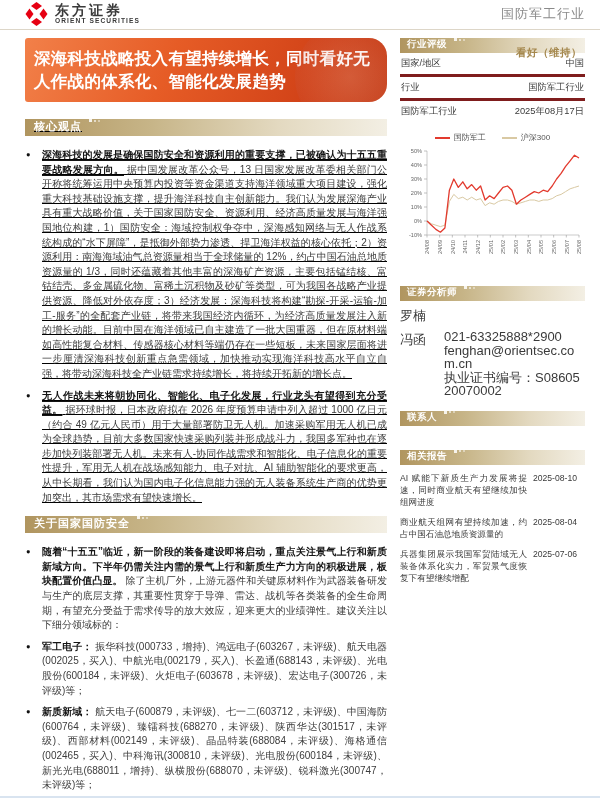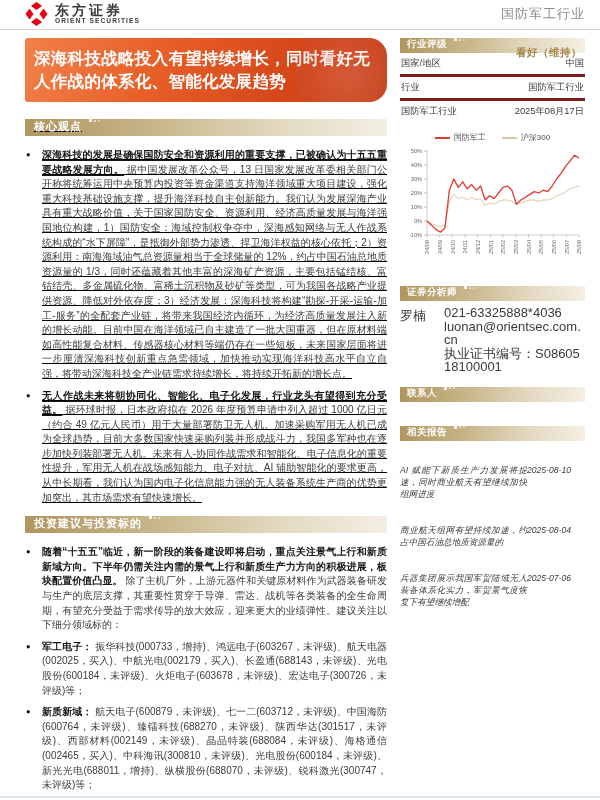--- a/index.html
+++ b/index.html
@@ -60,21 +60,21 @@
   .swatch { display:inline-block; width:15px; height:2px; }
   #perf-svg { display:block; margin-top:2px; }
   #perf-svg text { font-size:5.6px; fill:#666; }
 
   .person { display:flex; font-size:13px; color:#3a3a3a; margin-top:5px; }
   .p-name { width:44px; flex:none; padding-top:1px; }
   .p-det div { line-height:13.5px; word-break:break-all; }
   .side-sec { margin-top:13px; }
   .side-sec.gap-lg { margin-top:24px; }
 
-  .report { display:flex; margin-top:23px; font-size:8.6px; line-height:12.4px; color:#3a3a3a;font-style:italic; }
+  .report { display:flex; gap:6px; margin-top:7px; font-size:8.6px; line-height:12.4px; color:#3a3a3a; }
   .r-title { width:127px; flex:none; text-align:justify; }
   .r-date { white-space:nowrap; }
 
   .invest-sec { margin-top:11px; }
   .core-sec { margin-top:17px;text-decoration:underline; }
   .footer-line { position:absolute; left:0; right:0; bottom:2px; height:2px; background:#d9e4f0; }
 </style>
 </head>
 <body>
 
@@ -120,21 +120,21 @@
           </li>
           <li>
             <span class="lead u">无人作战未来将朝协同化、智能化、电子化发展，行业龙头有望得到充分受益。</span>
             <span>据环球时报，日本政府拟在 2026 年度预算申请中列入超过 1000 亿日元（约合 49 亿元人民币）用于大量部署防卫无人机。加速采购军用无人机已成为全球趋势，目前大多数国家快速采购列装并形成战斗力，我国多军种也在逐步加快列装部署无人机。未来有人-协同作战需求和智能化、电子信息化的重要性提升，军用无人机在战场感知能力、电子对抗、AI 辅助智能化的要求更高，从中长期看，我们认为国内电子化信息能力强的无人装备系统生产商的优势更加突出，其市场需求有望快速增长。</span>
           </li>
         </ul>
       </div>
 
       <div class="invest-sec">
         <div class="gold-bar">
-          <span>投资建议与投资标的</span>
+          <span>关于国家国防安全</span>
           <span class="dots">
               <i></i>
               <i></i>
               <i></i>
             </span>
         </div>
         <ul class="blt">
           <li>
             <span class="lead">随着“十五五”临近，新一阶段的装备建设即将启动，重点关注景气上行和新质新域方向。下半年仍需关注内需的景气上行和新质生产力方向的积极进展，板块配置价值凸显。</span>
             <span>除了主机厂外，上游元器件和关键原材料作为武器装备研发与生产的底层支撑，其重要性贯穿于导弹、雷达、战机等各类装备的全生命周期，有望充分受益于需求传导的放大效应，迎来更大的业绩弹性。建议关注以下细分领域标的：</span>
@@ -247,24 +247,27 @@
         <div class="gold-bar small">
           <span>证券分析师</span>
           <span class="dots">
               <i></i>
               <i></i>
               <i></i>
             </span>
         </div>
         <div class="person">
           <div class="p-name">罗楠</div>
+        </div>
+        <div class="person">
+          <div class="p-name">冯函</div>
           <div class="p-det">
-            <div>021-63325888*4036</div>
-            <div>luonan@orientsec.com.cn</div>
-            <div>执业证书编号：S0860518100001</div>
+            <div>021-63325888*2900</div>
+            <div>fenghan@orientsec.com.cn</div>
+            <div>执业证书编号：S0860520070002</div>
           </div>
         </div>
       </div>
 
       <div class="side-sec">
         <div class="gold-bar small">
           <span>联系人</span>
           <span class="dots">
               <i></i>
               <i></i>

